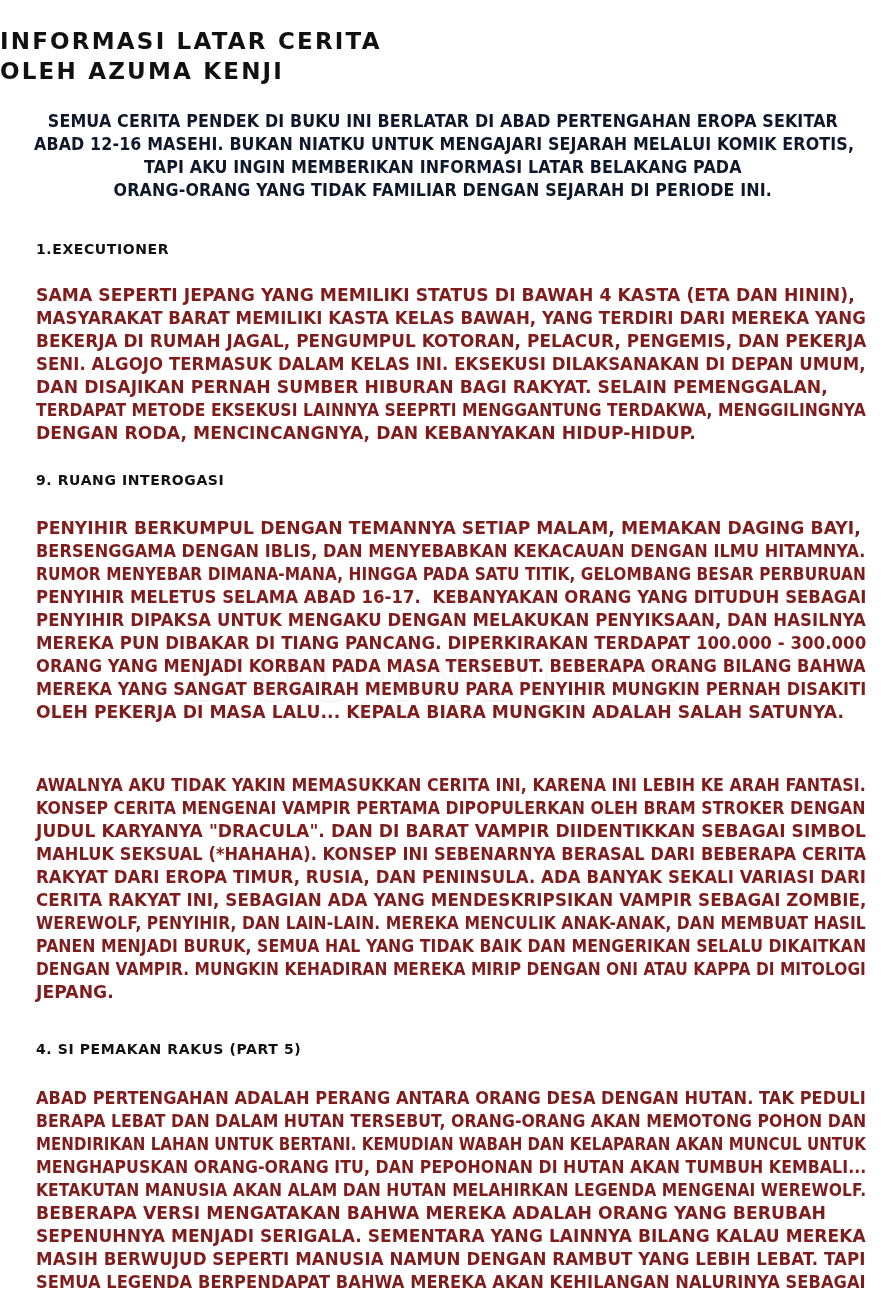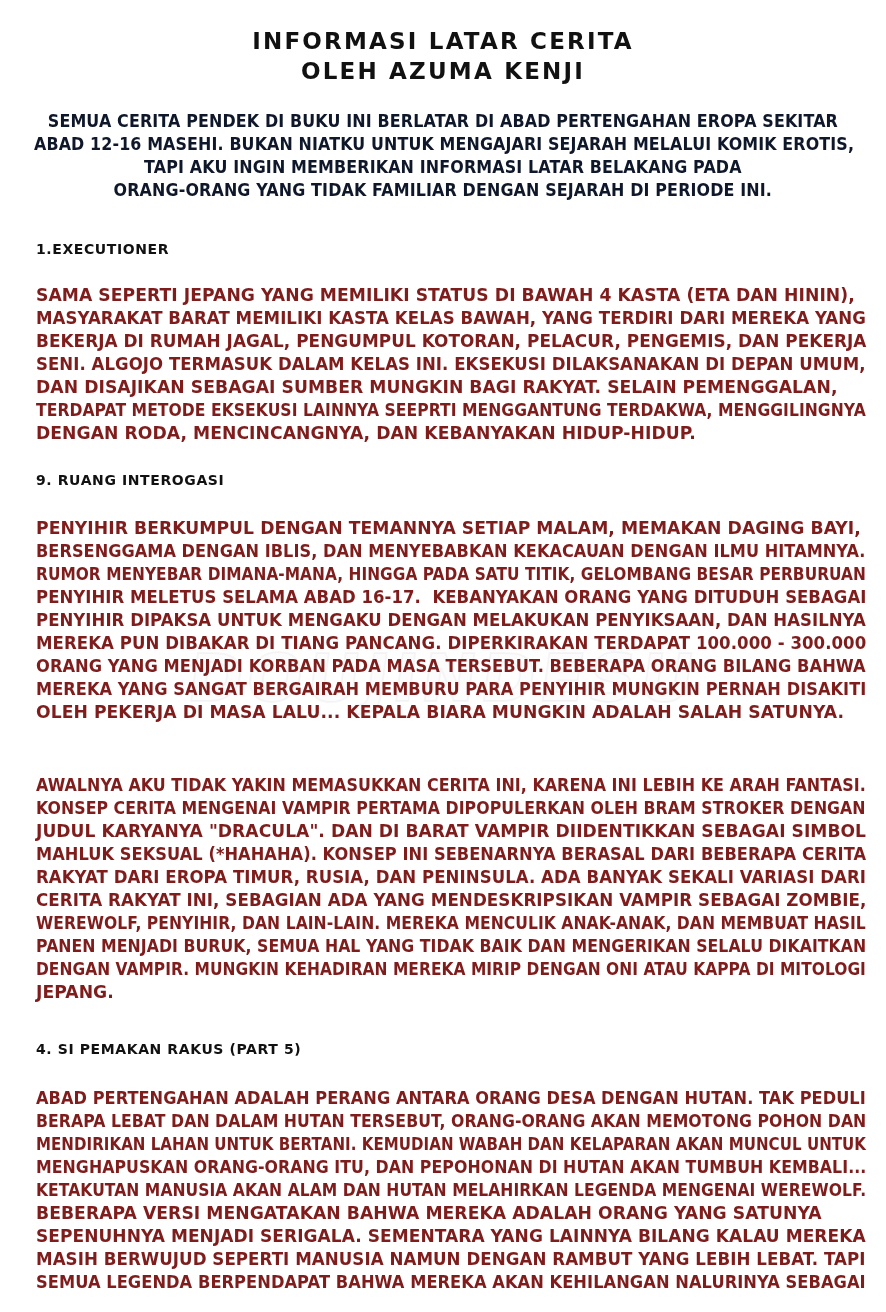--- a/index.html
+++ b/index.html
@@ -41,21 +41,21 @@
   #page {
     position: relative;
     z-index: 1;
     width: 886px;
     height: 1312px;
     box-sizing: border-box;
     padding: 0;
   }
 
   .doc-title {
-    text-align: center;
+    text-align: left;
     font-family: "DejaVu Sans", sans-serif;
     font-weight: 700;
     font-size: 23px;
     line-height: 30px;
     letter-spacing: 2.2px;
     color: #111;
     margin: 0;
     padding-top: 26px;
   }
   .doc-title .t-line { display: block; }
@@ -129,21 +129,21 @@
     <span class="i-line" style="display: inline-block; transform-origin: center center; transform: scaleX(0.9255);">ORANG-ORANG YANG TIDAK FAMILIAR DENGAN SEJARAH DI PERIODE INI.</span>
   </p>
 
   <div class="section" id="sec-1">
     <h2 class="section-heading">1.EXECUTIONER</h2>
     <p class="section-body">
       <span class="b-line">SAMA SEPERTI JEPANG YANG MEMILIKI STATUS DI BAWAH 4 KASTA (ETA DAN HININ),</span>
       <span class="b-line" style="display: block; transform-origin: left center; transform: scaleX(0.9662);">MASYARAKAT BARAT MEMILIKI KASTA KELAS BAWAH, YANG TERDIRI DARI MEREKA YANG</span>
       <span class="b-line" style="display: block; transform-origin: left center; transform: scaleX(0.9811);">BEKERJA DI RUMAH JAGAL, PENGUMPUL KOTORAN, PELACUR, PENGEMIS, DAN PEKERJA</span>
       <span class="b-line" style="display: block; transform-origin: left center; transform: scaleX(0.9629);">SENI. ALGOJO TERMASUK DALAM KELAS INI. EKSEKUSI DILAKSANAKAN DI DEPAN UMUM,</span>
-      <span class="b-line">DAN DISAJIKAN SEBAGAI SUMBER MUNGKIN BAGI RAKYAT. SELAIN PEMENGGALAN,</span>
+      <span class="b-line">DAN DISAJIKAN PERNAH SUMBER HIBURAN BAGI RAKYAT. SELAIN PEMENGGALAN,</span>
       <span class="b-line" style="display: block; transform-origin: left center; transform: scaleX(0.9071);">TERDAPAT METODE EKSEKUSI LAINNYA SEEPRTI MENGGANTUNG TERDAKWA, MENGGILINGNYA</span>
       <span class="b-line">DENGAN RODA, MENCINCANGNYA, DAN KEBANYAKAN HIDUP-HIDUP.</span>
     </p>
   </div>
 
   <div class="section" id="sec-2">
     <h2 class="section-heading">9. RUANG INTEROGASI</h2>
     <p class="section-body">
       <span class="b-line">PENYIHIR BERKUMPUL DENGAN TEMANNYA SETIAP MALAM, MEMAKAN DAGING BAYI,</span>
       <span class="b-line" style="display: block; transform-origin: left center; transform: scaleX(0.9389);">BERSENGGAMA DENGAN IBLIS, DAN MENYEBABKAN KEKACAUAN DENGAN ILMU HITAMNYA.</span>
@@ -173,21 +173,21 @@
   </div>
 
   <div class="section" id="sec-4">
     <h2 class="section-heading">4. SI PEMAKAN RAKUS (PART 5)</h2>
     <p class="section-body">
       <span class="b-line" style="display: block; transform-origin: left center; transform: scaleX(0.941);">ABAD PERTENGAHAN ADALAH PERANG ANTARA ORANG DESA DENGAN HUTAN. TAK PEDULI</span>
       <span class="b-line" style="display: block; transform-origin: left center; transform: scaleX(0.9141);">BERAPA LEBAT DAN DALAM HUTAN TERSEBUT, ORANG-ORANG AKAN MEMOTONG POHON DAN</span>
       <span class="b-line" style="display: block; transform-origin: left center; transform: scaleX(0.8755);">MENDIRIKAN LAHAN UNTUK BERTANI. KEMUDIAN WABAH DAN KELAPARAN AKAN MUNCUL UNTUK</span>
       <span class="b-line" style="display: block; transform-origin: left center; transform: scaleX(0.9192);">MENGHAPUSKAN ORANG-ORANG ITU, DAN PEPOHONAN DI HUTAN AKAN TUMBUH KEMBALI...</span>
       <span class="b-line" style="display: block; transform-origin: left center; transform: scaleX(0.9051);">KETAKUTAN MANUSIA AKAN ALAM DAN HUTAN MELAHIRKAN LEGENDA MENGENAI WEREWOLF.</span>
-      <span class="b-line">BEBERAPA VERSI MENGATAKAN BAHWA MEREKA ADALAH ORANG YANG SATUNYA</span>
+      <span class="b-line">BEBERAPA VERSI MENGATAKAN BAHWA MEREKA ADALAH ORANG YANG BERUBAH</span>
       <span class="b-line" style="display: block; transform-origin: left center; transform: scaleX(0.9905);">SEPENUHNYA MENJADI SERIGALA. SEMENTARA YANG LAINNYA BILANG KALAU MEREKA</span>
       <span class="b-line" style="display: block; transform-origin: left center; transform: scaleX(0.9696);">MASIH BERWUJUD SEPERTI MANUSIA NAMUN DENGAN RAMBUT YANG LEBIH LEBAT. TAPI</span>
       <span class="b-line" style="display: block; transform-origin: left center; transform: scaleX(0.9464);">SEMUA LEGENDA BERPENDAPAT BAHWA MEREKA AKAN KEHILANGAN NALURINYA SEBAGAI</span>
 
     </p>
   </div>
 
 </div>
 
 </body></html>

